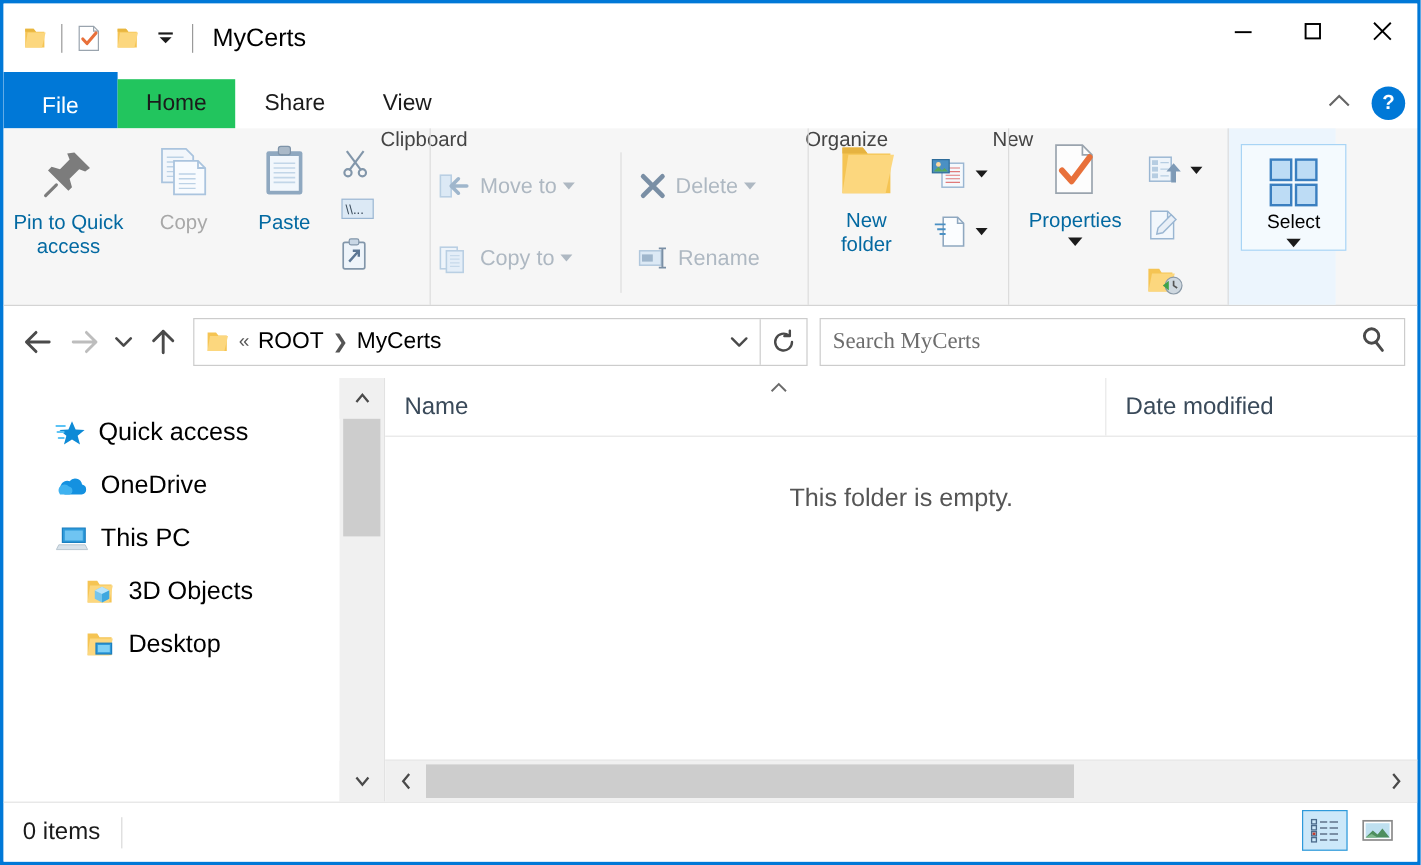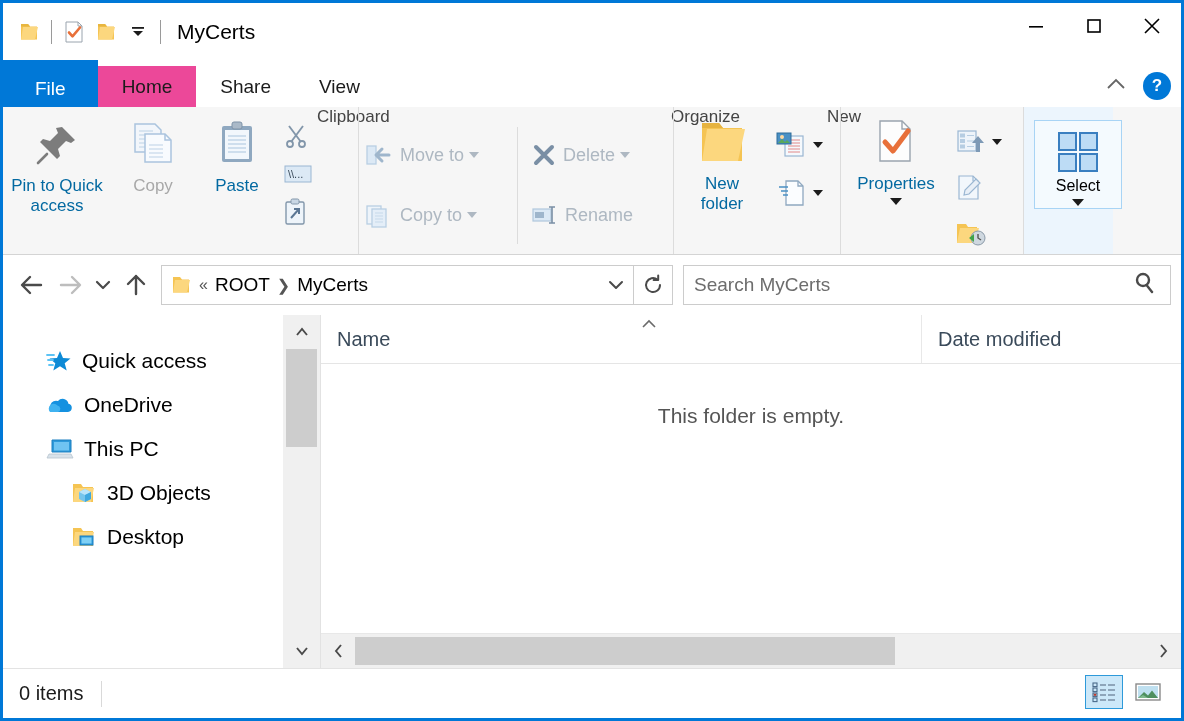--- a/index.html
+++ b/index.html
@@ -71,21 +71,21 @@
     white-space: nowrap;
   }
   .tab-file {
     background: #0078d7;
     color: #ffffff;
     height: 47px;
     line-height: 47px;
     padding: 5px 32px;
   }
   .tab-active {
-    background: #ec4899;
+    background: #22c55e;
   }
   #tabrow-right {
     position: absolute; right: 10px; bottom: 7px;
     display: flex; align-items: center; gap: 14px;
   }
   #help-btn {
     width: 28px; height: 28px; border-radius: 50%;
     background: #0078d7; color: #fff;
     font-size: 17px; font-weight: bold;
     display: flex; align-items: center; justify-content: center;
@@ -196,21 +196,21 @@
     border: 1px solid #cccccc;
     margin-left: 10px;
     display: flex; align-items: center;
     box-sizing: border-box;
     background:#fff;
   }
   #search-input {
     flex: 1; border: none; outline: none;
     font-size: 19px; color: #b91c1c;
     padding-left: 10px;
-    font-family: Liberation Sans, sans-serif;
+    font-family: Liberation Serif, serif;
     background: transparent;
   }
   #search-input::placeholder { color: #6d6d6d; opacity:1; }
 
   
   #main { flex: 1; display: flex; min-height: 0; }
   #navpane {
     width: 280px; flex: none;
     background: #ffffff;
     overflow: hidden;

